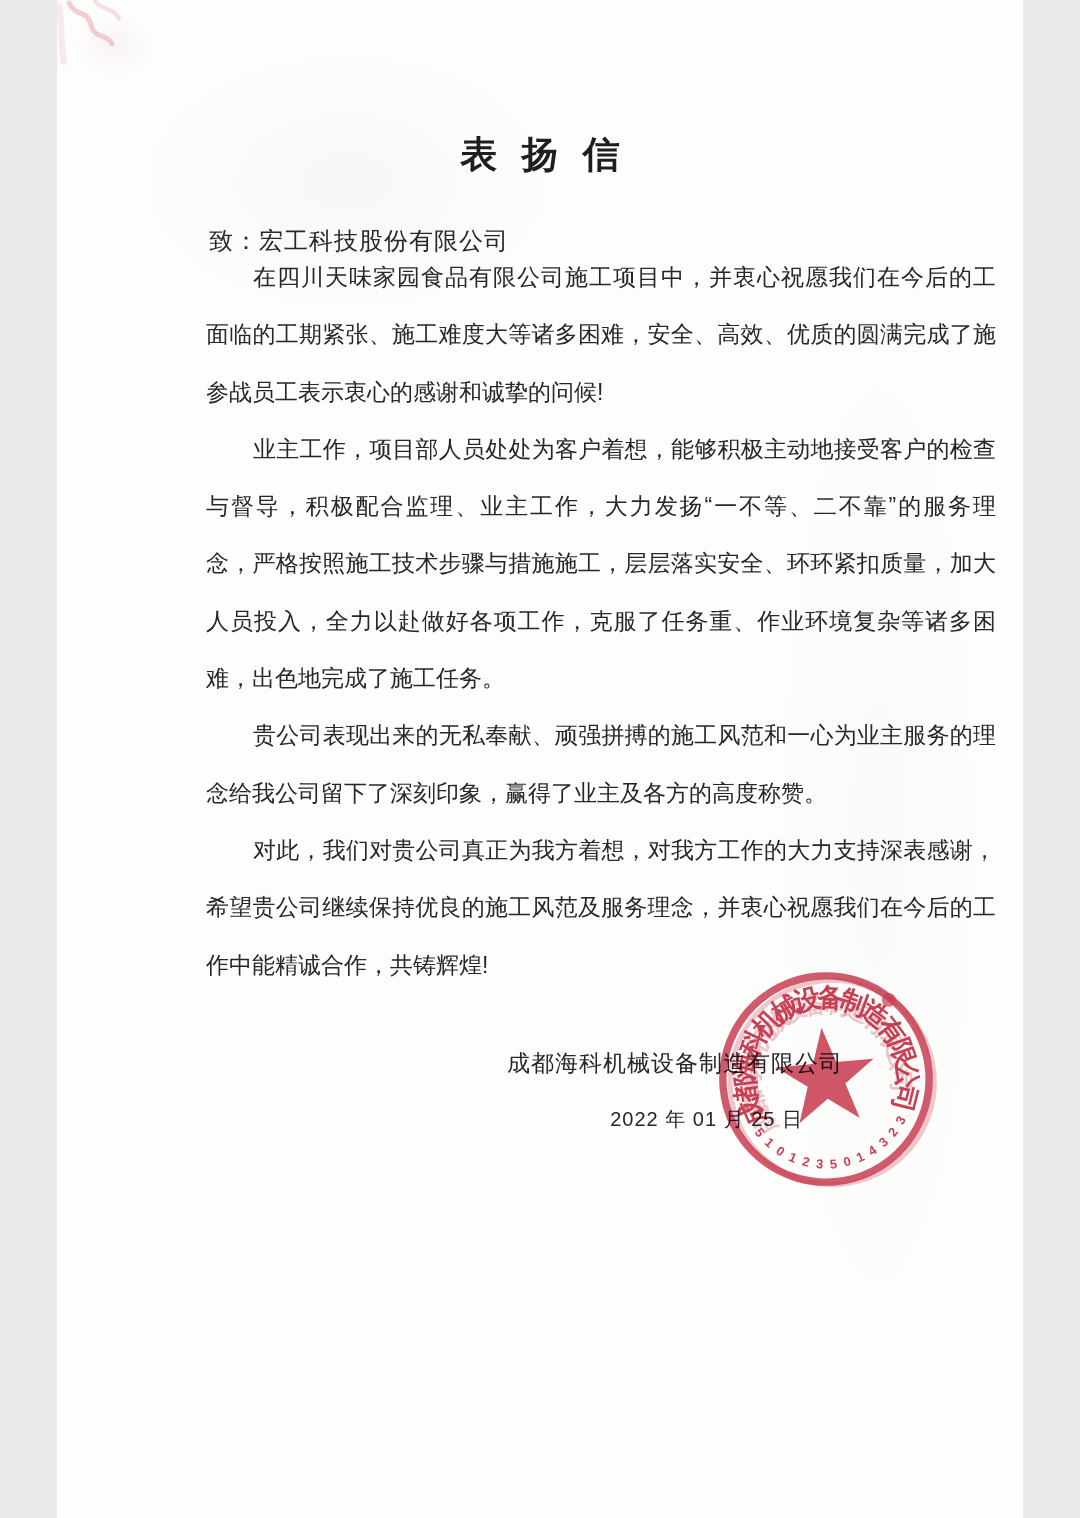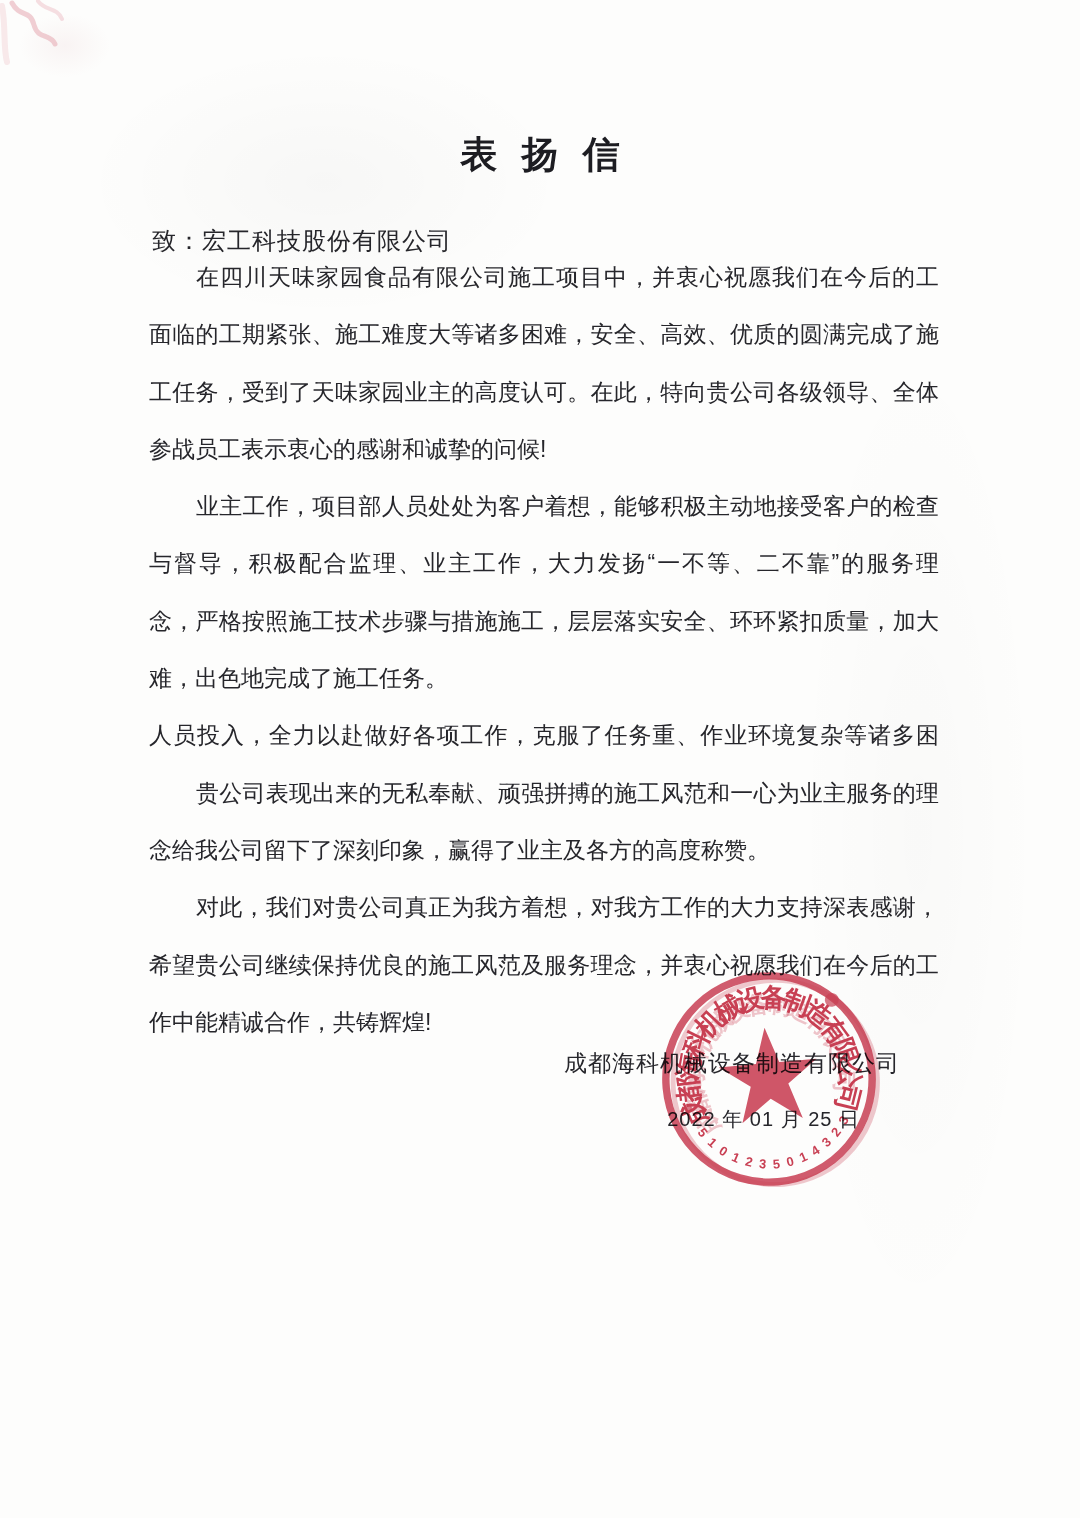--- a/index.html
+++ b/index.html
@@ -1,18 +1,18 @@
 <!DOCTYPE html>
 <html><head>
 <meta charset="utf-8">
 <style>
   html,body{margin:0;padding:0;background:#e9e9e9;}
   .page{
     position:relative;
-    width:1080px;height:1518px;
+    width:966px;height:1518px;
     margin:0 auto;
     background:
       radial-gradient(closest-side at 6% 3%, rgba(210,160,165,0.10), transparent 70%),
       radial-gradient(closest-side at 30% 12%, rgba(0,0,0,0.025), transparent 75%),
       radial-gradient(closest-side at 85% 55%, rgba(0,0,0,0.015), transparent 75%),
       #fdfdfc;
     overflow:hidden;
     font-family:"Liberation Sans","DejaVu Sans",sans-serif;
     color:var(--ink,#26262b);
   }
@@ -72,27 +72,26 @@
     <path d="M2,6 C6,26 3,48 7,62" fill="none" stroke="#eec3c9" stroke-width="6" stroke-linecap="round" opacity="0.35"></path>
   </svg>
 
   <h1 class="title">表 扬 信</h1>
 
   <div class="salutation">致：宏工科技股份有限公司</div>
 
   <div class="body">
       <div class="line first">在四川天味家园食品有限公司施工项目中，并衷心祝愿我们在今后的工</div>
       <div class="line">面临的工期紧张、施工难度大等诸多困难，安全、高效、优质的圆满完成了施</div>
-      <div class="line">工任务，受到了天味家园业主的高度认可。在此，特向贵公司各级领导、全体</div>
       <div class="line last">参战员工表示衷心的感谢和诚挚的问候!</div>
       <div class="line first">业主工作，项目部人员处处为客户着想，能够积极主动地接受客户的检查</div>
       <div class="line">与督导，积极配合监理、业主工作，大力发扬“一不等、二不靠”的服务理</div>
       <div class="line">念，严格按照施工技术步骤与措施施工，层层落实安全、环环紧扣质量，加大</div>
+      <div class="line">人员投入，全力以赴做好各项工作，克服了任务重、作业环境复杂等诸多困</div>
       <div class="line last">难，出色地完成了施工任务。</div>
-      <div class="line">人员投入，全力以赴做好各项工作，克服了任务重、作业环境复杂等诸多困</div>
       <div class="line first">贵公司表现出来的无私奉献、顽强拼搏的施工风范和一心为业主服务的理</div>
       <div class="line last">念给我公司留下了深刻印象，赢得了业主及各方的高度称赞。</div>
       <div class="line first">对此，我们对贵公司真正为我方着想，对我方工作的大力支持深表感谢，</div>
       <div class="line">希望贵公司继续保持优良的施工风范及服务理念，并衷心祝愿我们在今后的工</div>
       <div class="line last">作中能精诚合作，共铸辉煌!</div>
     </div>
 
   <div class="sig-company">成都海科机械设备制造有限公司</div>
   <div class="sig-date">2022 年 01 月 25 日</div>
 

